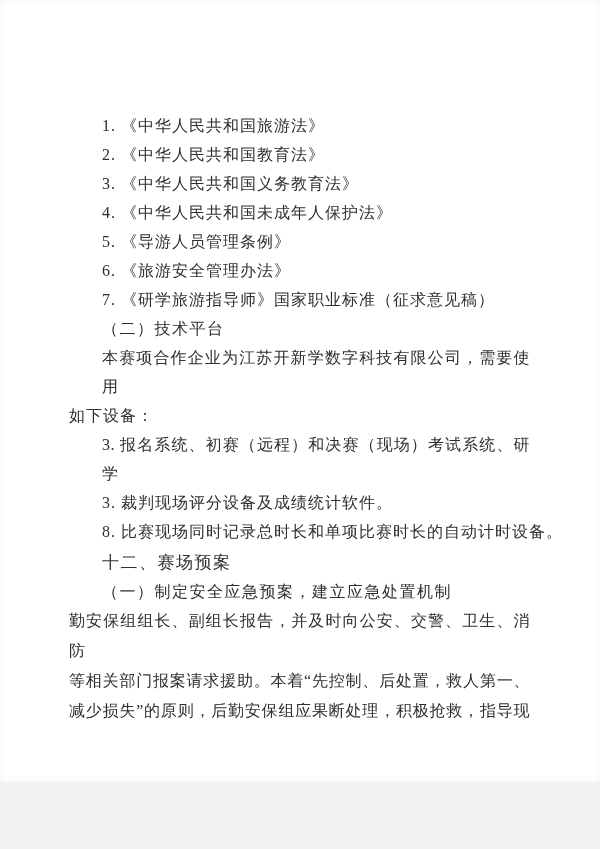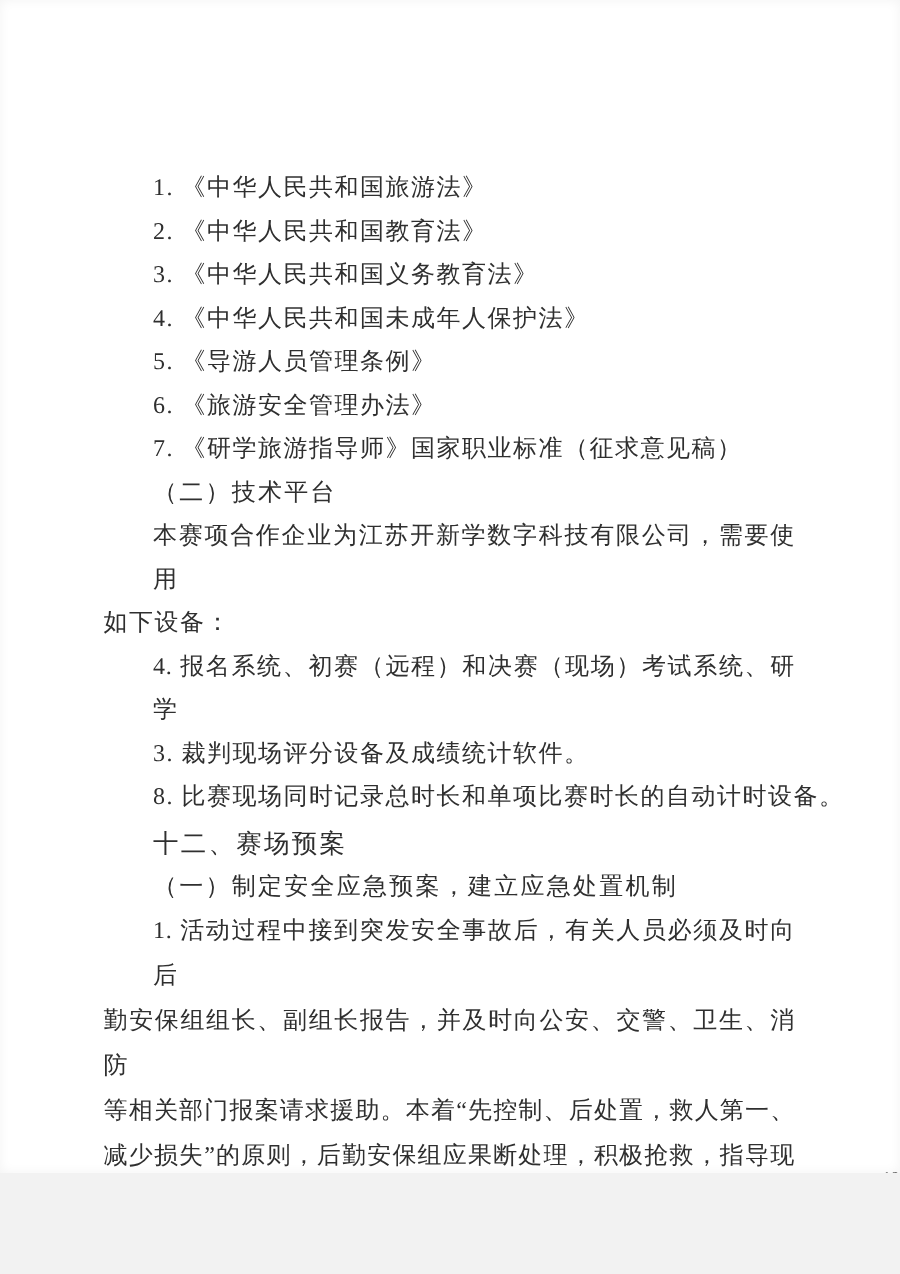--- a/index.html
+++ b/index.html
@@ -65,24 +65,23 @@
     <div class="ln indent">1. 《中华人民共和国旅游法》</div>
     <div class="ln indent">2. 《中华人民共和国教育法》</div>
     <div class="ln indent">3. 《中华人民共和国义务教育法》</div>
     <div class="ln indent">4. 《中华人民共和国未成年人保护法》</div>
     <div class="ln indent">5. 《导游人员管理条例》</div>
     <div class="ln indent">6. 《旅游安全管理办法》</div>
     <div class="ln indent">7. 《研学旅游指导师》国家职业标准（征求意见稿）</div>
     <div class="ln indent kai">（二）技术平台</div>
     <div class="ln indent jf">本赛项合作企业为江苏开新学数字科技有限公司，需要使用</div>
     <div class="ln">如下设备：</div>
-    <div class="ln indent jf">4. 报名系统、初赛（远程）和决赛（现场）考试系统、研学</div>
+    <div class="ln indent jf">3. 报名系统、初赛（远程）和决赛（现场）考试系统、研学</div>
     <div class="ln indent">3. 裁判现场评分设备及成绩统计软件。</div>
     <div class="ln indent">8. 比赛现场同时记录总时长和单项比赛时长的自动计时设备。</div>
     <div class="ln indent hei">十二、赛场预案</div>
     <div class="ln indent kai">（一）制定安全应急预案，建立应急处置机制</div>
-    <div class="ln indent jf para30">1. 活动过程中接到突发安全事故后，有关人员必须及时向后</div>
     <div class="ln jf para30">勤安保组组长、副组长报告，并及时向公安、交警、卫生、消防</div>
     <div class="ln jf para30">等相关部门报案请求援助。本着“先控制、后处置，救人第一、</div>
     <div class="ln jf para30">减少损失”的原则，后勤安保组应果断处理，积极抢救，指导现</div>
   </div>
   <div class="page-number">13</div>
 </div>
 
 </body></html>

